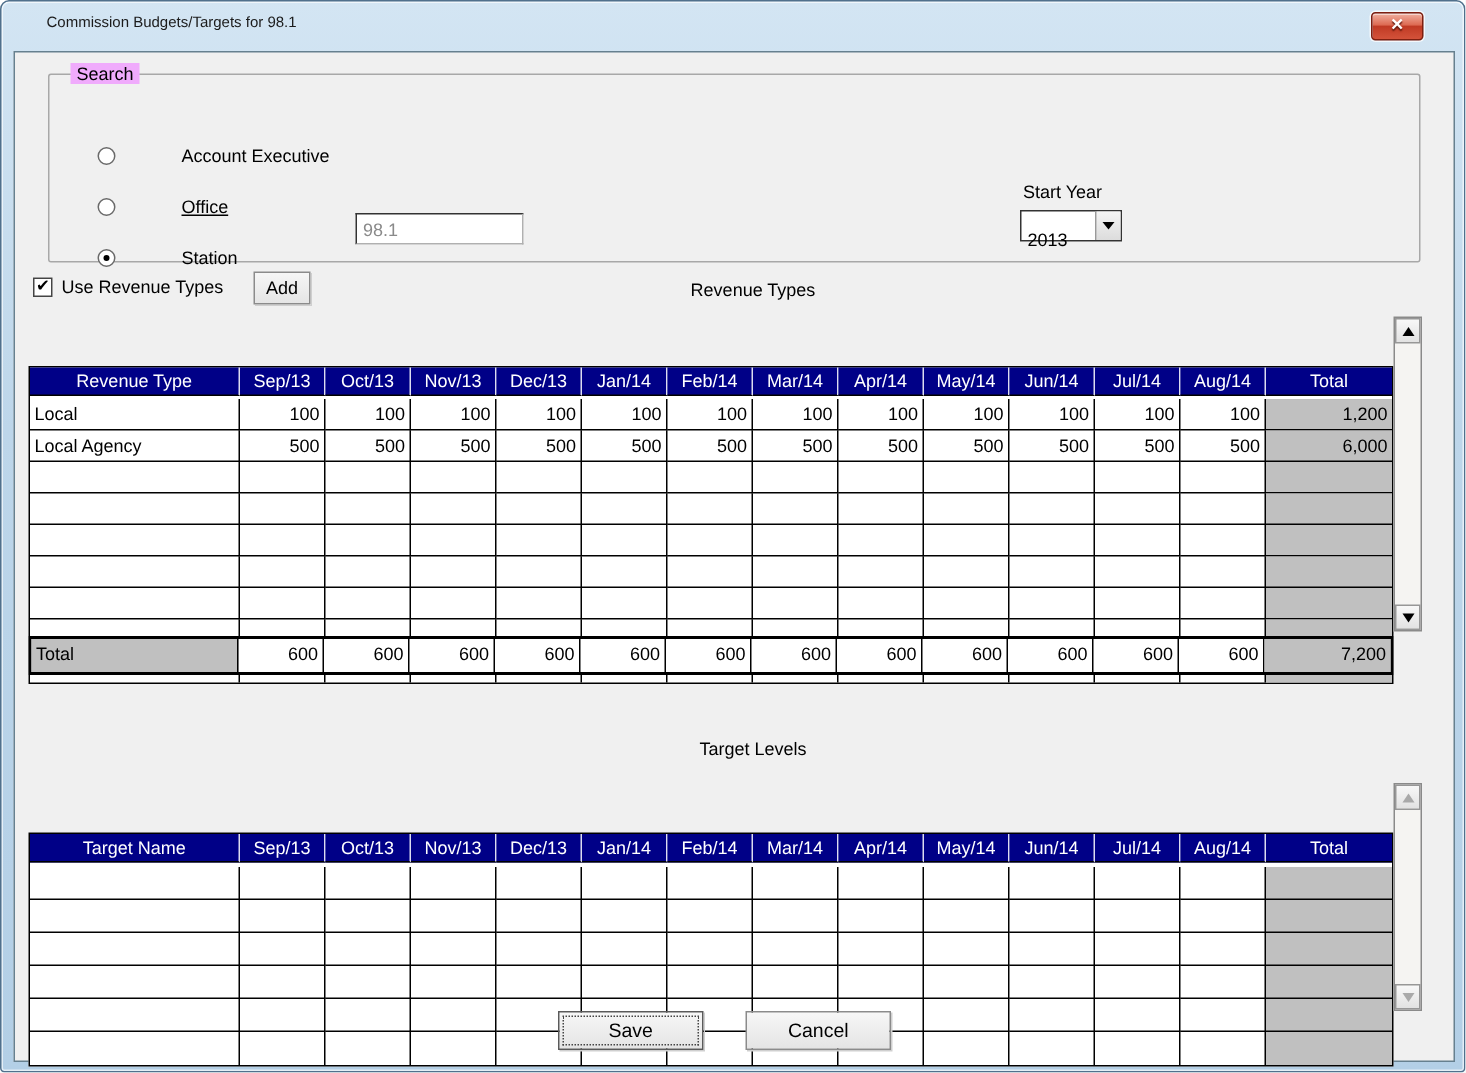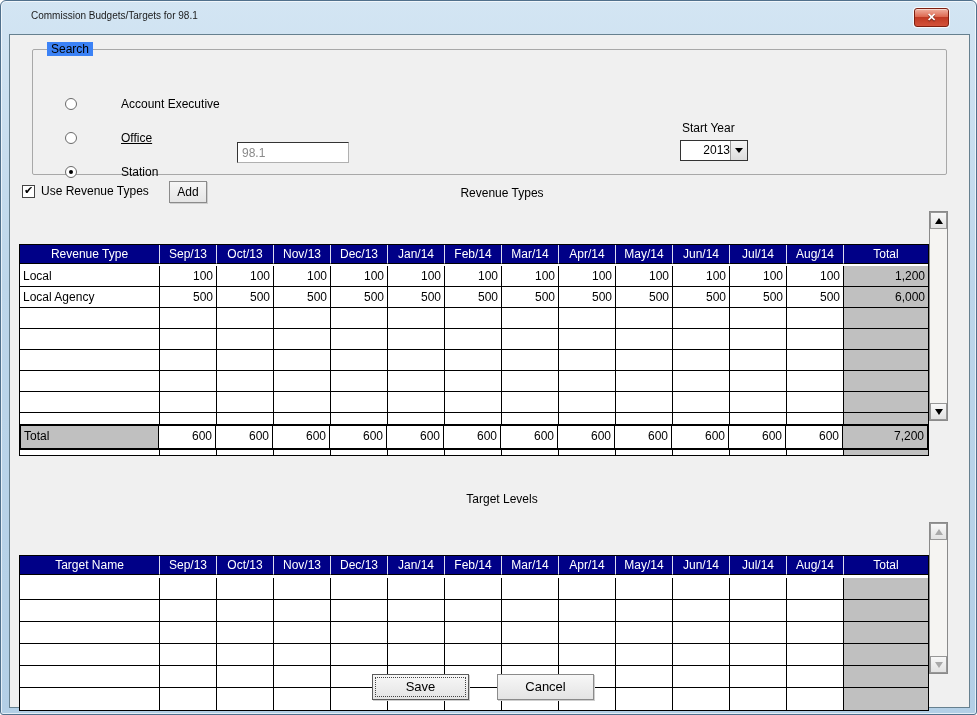--- a/index.html
+++ b/index.html
@@ -18,33 +18,33 @@
     border:1px solid #7e1f10; border-radius:3px;
     box-shadow:0 0 0 1px rgba(255,255,255,.75), inset 0 1px 0 rgba(255,255,255,.5);
     color:#fff; text-align:center; line-height:17px; font-weight:bold; font-size:11px; cursor:pointer;
     text-shadow:0 1px 1px #5e150a; }
   .dialog { position:absolute; left:8px; top:33px; width:961px; height:674px;
     background:#f0f0f0; border:1px solid #66808f; }
 
   
   .groupbox { position:absolute; left:22px; top:14px; width:915px; height:126px;
     border:1px solid #a8a8a8; border-radius:2px; }
-  .groupbox-label { position:absolute; left:14px; top:-8px; background:#3b82f6; padding:0 4px; }
+  .groupbox-label { position:absolute; left:14px; top:-8px; background:#f0abfc; padding:0 4px; }
   .radio-row { position:absolute; left:55px; height:14px; display:flex; align-items:center; cursor:pointer;gap:36px; }
   .radio-circle { width:12px; height:12px; border:1px solid #6a6a6a; border-radius:50%; background:#fff;
     margin-right:8px; position:relative; }
   .radio-row.checked .radio-circle::after { content:""; position:absolute; left:3px; top:3px;
     width:4px; height:4px; border-radius:50%; background:#000; }
   .station-input { position:absolute; left:227px; top:107px; width:112px; height:21px;
     background:#fff; border:1px solid #b0b0b0; border-top:1px solid #333; border-left:1px solid #333;
     color:#8a8a8a; font-size:12px; padding:0 4px; font-family:"Liberation Sans", sans-serif; }
   .startyear-label { position:absolute; left:672px; top:86px; }
   .combo { position:absolute; left:670px; top:105px; width:68px; height:21px; background:#fff;
     border:1px solid #333; display:flex; cursor:pointer; }
-  .combo-value { flex:1; padding:2px 0 0 4px;text-align:right; }
+  .combo-value { flex:1; padding:12px 0 0 4px; }
   .combo-btn { width:17px; background:linear-gradient(#f4f4f4,#dcdcdc); border-left:1px solid #9a9a9a;
     display:flex; align-items:center; justify-content:center; }
   .arr-down-sm { width:0; height:0; border-left:4px solid transparent; border-right:4px solid transparent;
     border-top:5px solid #000; }
 
   
   .checkbox-row { position:absolute; left:12px; top:149px; display:flex; align-items:center; cursor:pointer;justify-content:center; }
   .checkbox-box { width:13px; height:13px; background:#fff; border:1px solid #444; margin-right:6px;
     position:relative; }
   .checkbox-box.checked::after { content:"\2714"; position:absolute; left:1px; top:-2px; font-size:11px; color:#000; }

